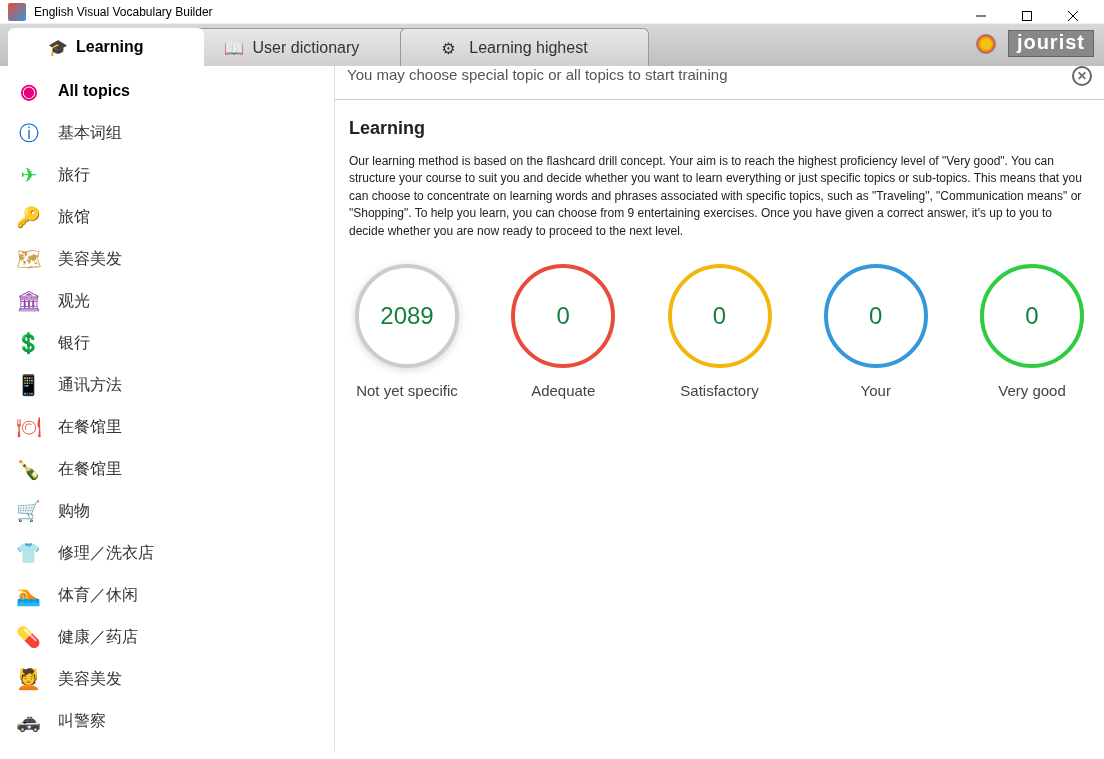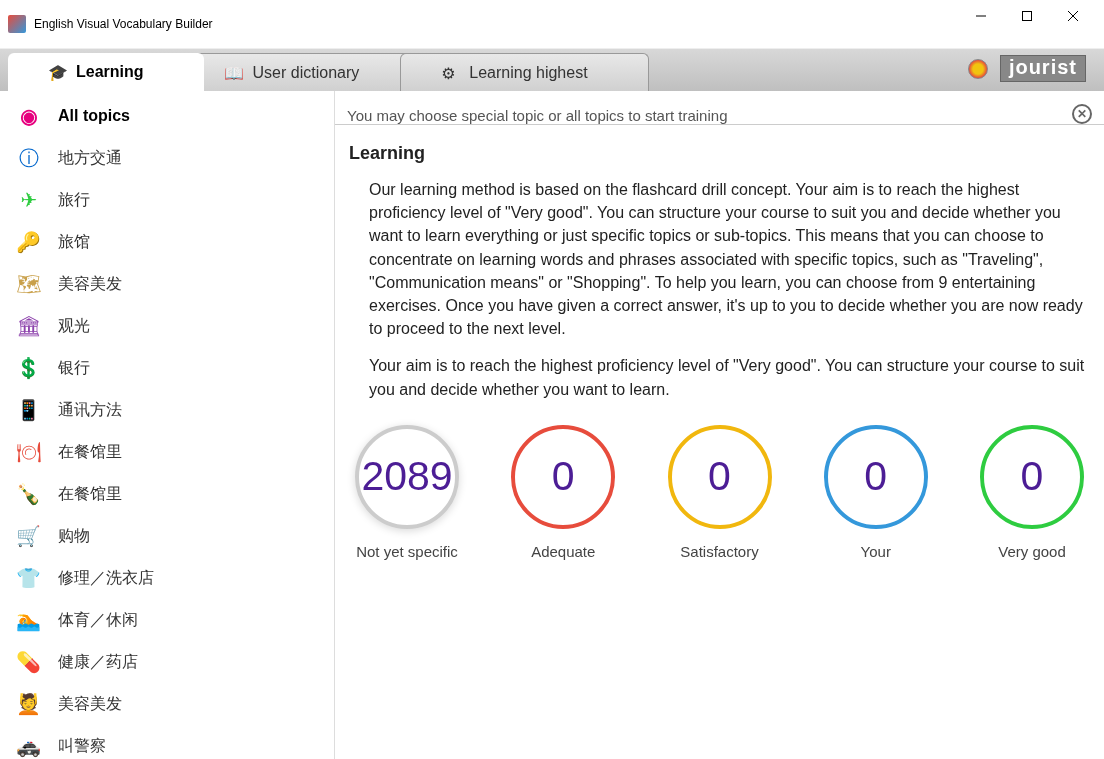--- a/index.html
+++ b/index.html
@@ -1,53 +1,53 @@
 <!DOCTYPE html>
 <html><head>
 <meta charset="utf-8">
 <style>
 * { margin: 0; padding: 0; box-sizing: border-box; font-family: "Segoe UI", Arial, sans-serif; }
 body { width: 1104px; height: 759px; background: #fff; overflow: hidden; }
 
-.titlebar { height: 49px; display: flex; align-items: center; padding: 0 8px 0 8px; background: #fff; border-bottom: 1px solid #eee; }
+.titlebar { height: 24px; display: flex; align-items: center; padding: 0 8px 0 8px; background: #fff; border-bottom: 1px solid #eee; }
 .titlebar .app-icon { width: 18px; height: 18px; margin-right: 8px; background: linear-gradient(135deg,#e74c3c 0%,#3498db 100%); border-radius: 2px; }
 .titlebar .title { font-size: 12px; color: #000; flex: 1; }
 .win-controls { display: flex; height: 100%; }
 .win-btn { width: 46px; height: 32px; display: flex; align-items: center; justify-content: center; cursor: pointer; }
 
 .tabbar { height: 42px; background: linear-gradient(#d8d8d8,#bfbfbf); display: flex; align-items: flex-end; position: relative; padding: 0 8px; }
 .tab { height: 38px; display: flex; align-items: center; padding: 0 60px 0 40px; font-size: 16px; color: #000; position: relative; cursor: pointer; margin-right: -20px; }
 .tab.active { background: #fff; font-weight: bold; z-index: 2; }
 .tab.inactive { background: linear-gradient(#e8e8e8,#d0d0d0); color: #333; border: 1px solid #999; border-bottom: none; }
 .tab svg, .tab .tab-icon { width: 18px; height: 18px; margin-right: 10px; }
 .tab.active::before, .tab.active::after { content:""; position:absolute; bottom:0; width:0; height:0; }
 .tab.active { border-top-left-radius: 6px; border-top-right-radius: 6px; }
 .tab.inactive { border-top-left-radius: 6px; border-top-right-radius: 6px; }
-.brand { position: absolute; right: 18px; top: 6px; display: flex; align-items: center; gap: 12px; }
+.brand { position: absolute; right: 10px; top: 6px; display: flex; align-items: center; gap: 12px; }
 .brand-logo { width: 20px; height: 20px; border-radius: 50%; background: radial-gradient(circle,#f1c40f 40%,#e74c3c 70%); border:1px solid #888;}
 .brand-name { background: #888; color: #fff; font-weight: bold; font-size: 20px; padding: 0 8px 2px; letter-spacing: 1px; border:1px solid #666;}
 
 .content { display: flex; height: calc(759px - 32px - 42px); }
 .sidebar { width: 335px; border-right: 1px solid #ddd; overflow-y: auto; padding-top: 4px; }
 .side-item { display: flex; align-items: center; height: 42px; padding: 0 18px; cursor: pointer; color: #333; font-size: 16px; }
 .side-item.active { font-weight: bold; color: #000; }
 .side-item .s-icon { width: 22px; height: 22px; margin-right: 18px; display: flex; align-items: center; justify-content: center; font-size: 20px; }
 
 .main { flex: 1; display: flex; flex-direction: column; }
-.notice { height: 34px; border-bottom: 1px solid #ccc; display: flex; align-items: flex-end; padding: 0 12px; color: #555; font-size: 15px; }
+.notice { height: 34px; border-bottom: 1px solid #ccc; display: flex; align-items: flex-start; padding: 0 12px; color: #555; font-size: 15px; }
 .notice-text { flex: 1; }
 .notice-close { width: 20px; height: 20px; border: 2px solid #666; border-radius: 50%; display: flex; align-items: center; justify-content: center; font-size: 12px; cursor: pointer; color: #666; font-weight: bold; }
 
 .main-body { padding: 18px 14px; overflow-y: auto; color: #222; }
 .main-body h2 { font-size: 18px; font-weight: bold; margin-bottom: 14px; }
-.main-body p { font-size: 16px; line-height: 1.45; margin-bottom: 14px; margin-left: 20px; }
+.main-body p { font-size: 12px; line-height: 1.45; margin-bottom: 14px; }
 
 .stats { display: flex; justify-content: space-between; margin-top: 24px; padding: 0 6px; }
 .stat { display: flex; flex-direction: column; align-items: center; }
-.circle { width: 104px; height: 104px; border-radius: 50%; border: 4px solid; display: flex; align-items: center; justify-content: center; font-size: 41px; font-weight: 400; color: #4c1d95; margin-bottom: 14px; background: #fff; }
+.circle { width: 104px; height: 104px; border-radius: 50%; border: 4px solid; display: flex; align-items: center; justify-content: center; font-size: 24px; font-weight: 400; color: #15803d; margin-bottom: 14px; background: #fff; }
 .stat-label { font-size: 15px; color: #444; }
 </style>
 </head>
 <body>
 
 <div class="titlebar">
   <div class="app-icon"></div>
   <div class="title">English Visual Vocabulary Builder</div>
   <div class="win-controls">
     <div class="win-btn">
@@ -89,21 +89,21 @@
 </div>
 
 <div class="content">
   <div class="sidebar" id="sidebar">
       <div class="side-item active">
         <span class="s-icon" style="color: rgb(230, 0, 126);">◉</span>
         <span>All topics</span>
       </div>
       <div class="side-item">
         <span class="s-icon" style="color: rgb(0, 102, 204);">ⓘ</span>
-        <span>地方交通</span>
+        <span>基本词组</span>
       </div>
       <div class="side-item">
         <span class="s-icon" style="color: rgb(46, 204, 64);">✈</span>
         <span>旅行</span>
       </div>
       <div class="side-item">
         <span class="s-icon" style="color: rgb(192, 57, 43);">🔑</span>
         <span>旅馆</span>
       </div>
       <div class="side-item">
@@ -156,21 +156,20 @@
       </div>
     </div>
   <div class="main">
     <div class="notice">
       <div class="notice-text">You may choose special topic or all topics to start training</div>
       <div class="notice-close">✕</div>
     </div>
     <div class="main-body">
       <h2>Learning</h2>
       <p>Our learning method is based on the flashcard drill concept. Your aim is to reach the highest proficiency level of "Very good". You can structure your course to suit you and decide whether you want to learn everything or just specific topics or sub-topics. This means that you can choose to concentrate on learning words and phrases associated with specific topics, such as "Traveling", "Communication means" or "Shopping". To help you learn, you can choose from 9 entertaining exercises. Once you have given a correct answer, it's up to you to decide whether you are now ready to proceed to the next level.</p>
-      <p>Your aim is to reach the highest proficiency level of "Very good". You can structure your course to suit you and decide whether you want to learn.</p>
       <div class="stats" id="stats">
           <div class="stat">
             <div class="circle" style="border-color: rgb(204, 204, 204); box-shadow: rgba(0, 0, 0, 0.15) 0px 2px 8px;">2089</div>
             <div class="stat-label">Not yet specific</div>
           </div>
           <div class="stat">
             <div class="circle" style="border-color: rgb(231, 76, 60);">0</div>
             <div class="stat-label">Adequate</div>
           </div>
           <div class="stat">

